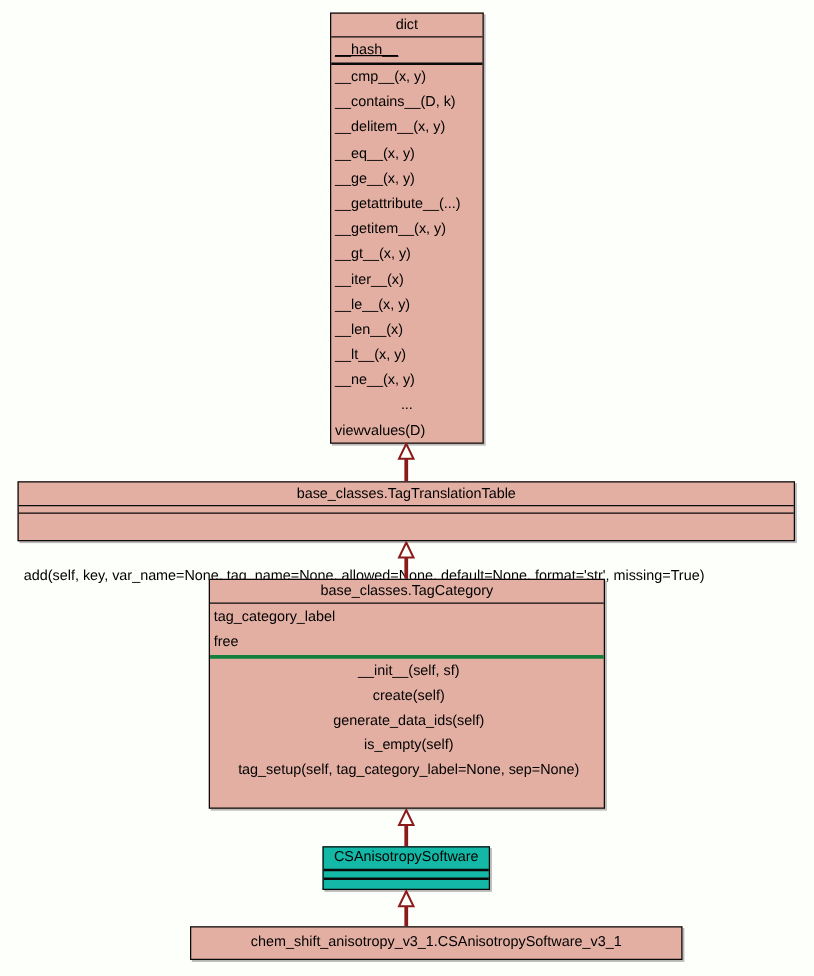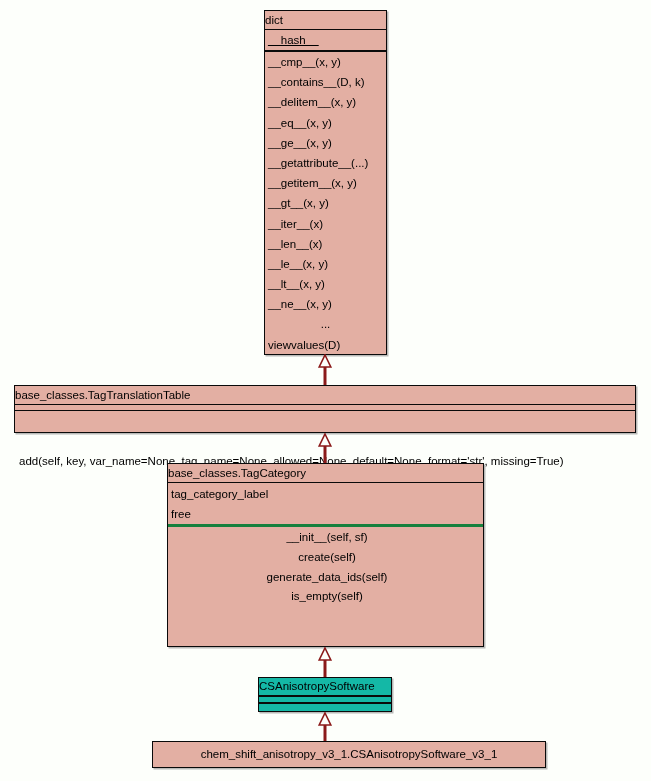--- a/index.html
+++ b/index.html
@@ -20,20 +20,21 @@
     position: absolute;
     background: #e3afa3;
     border: 1px solid #0a0a0a;
     box-sizing: border-box;
     box-shadow: 1.5px 1.5px 0 rgba(130,130,130,0.55);
   }
   .uml-box.highlight {
     background: #14b8a6;
   }
   .uml-title {
+    text-align: center;
     height: 18px;
     line-height: 18px;
     border-bottom: 1px solid #0a0a0a;
     white-space: nowrap;
     overflow: hidden;
   }
   .row {
     padding-left: 3px;
     white-space: nowrap;
     overflow: hidden;
@@ -88,22 +89,22 @@
   <div class="uml-methods">
     <div class="row">__cmp__(x, y)</div>
     <div class="row">__contains__(D, k)</div>
     <div class="row">__delitem__(x, y)</div>
     <div class="row">__eq__(x, y)</div>
     <div class="row">__ge__(x, y)</div>
     <div class="row">__getattribute__(...)</div>
     <div class="row">__getitem__(x, y)</div>
     <div class="row">__gt__(x, y)</div>
     <div class="row">__iter__(x)</div>
+    <div class="row">__le__(x, y)</div>
     <div class="row">__len__(x)</div>
-    <div class="row">__le__(x, y)</div>
     <div class="row">__lt__(x, y)</div>
     <div class="row">__ne__(x, y)</div>
     <div class="row center">...</div>
     <div class="row">viewvalues(D)</div>
   </div>
 </div>
 
 <svg class="arrow" id="arrow-1" viewBox="0 0 16 31">
   <line x1="8" y1="11" x2="8" y2="31" stroke="#8b1a1a" stroke-width="3"></line>
   <polygon points="8,1 13.8,13 2.2,13" fill="#fdfffb" stroke="#8b1a1a" stroke-width="1.6"></polygon>
@@ -126,20 +127,21 @@
   <div class="uml-title">base_classes.TagCategory</div>
   <div class="uml-attrs">
     <div class="row">tag_category_label</div>
     <div class="row">free</div>
   </div>
   <div class="uml-methods">
     <div class="row">__init__(self, sf)</div>
     <div class="row">create(self)</div>
     <div class="row">generate_data_ids(self)</div>
     <div class="row">is_empty(self)</div>
+    <div class="row">tag_setup(self, tag_category_label=None, sep=None)</div>
   </div>
 </div>
 
 <svg class="arrow" id="arrow-3" viewBox="0 0 16 30">
   <line x1="8" y1="11" x2="8" y2="30" stroke="#8b1a1a" stroke-width="3"></line>
   <polygon points="8,1 13.8,13 2.2,13" fill="#fdfffb" stroke="#8b1a1a" stroke-width="1.6"></polygon>
 </svg>
 
 <div class="uml-box highlight" id="box-csa">
   <div class="uml-title">CSAnisotropySoftware</div>

